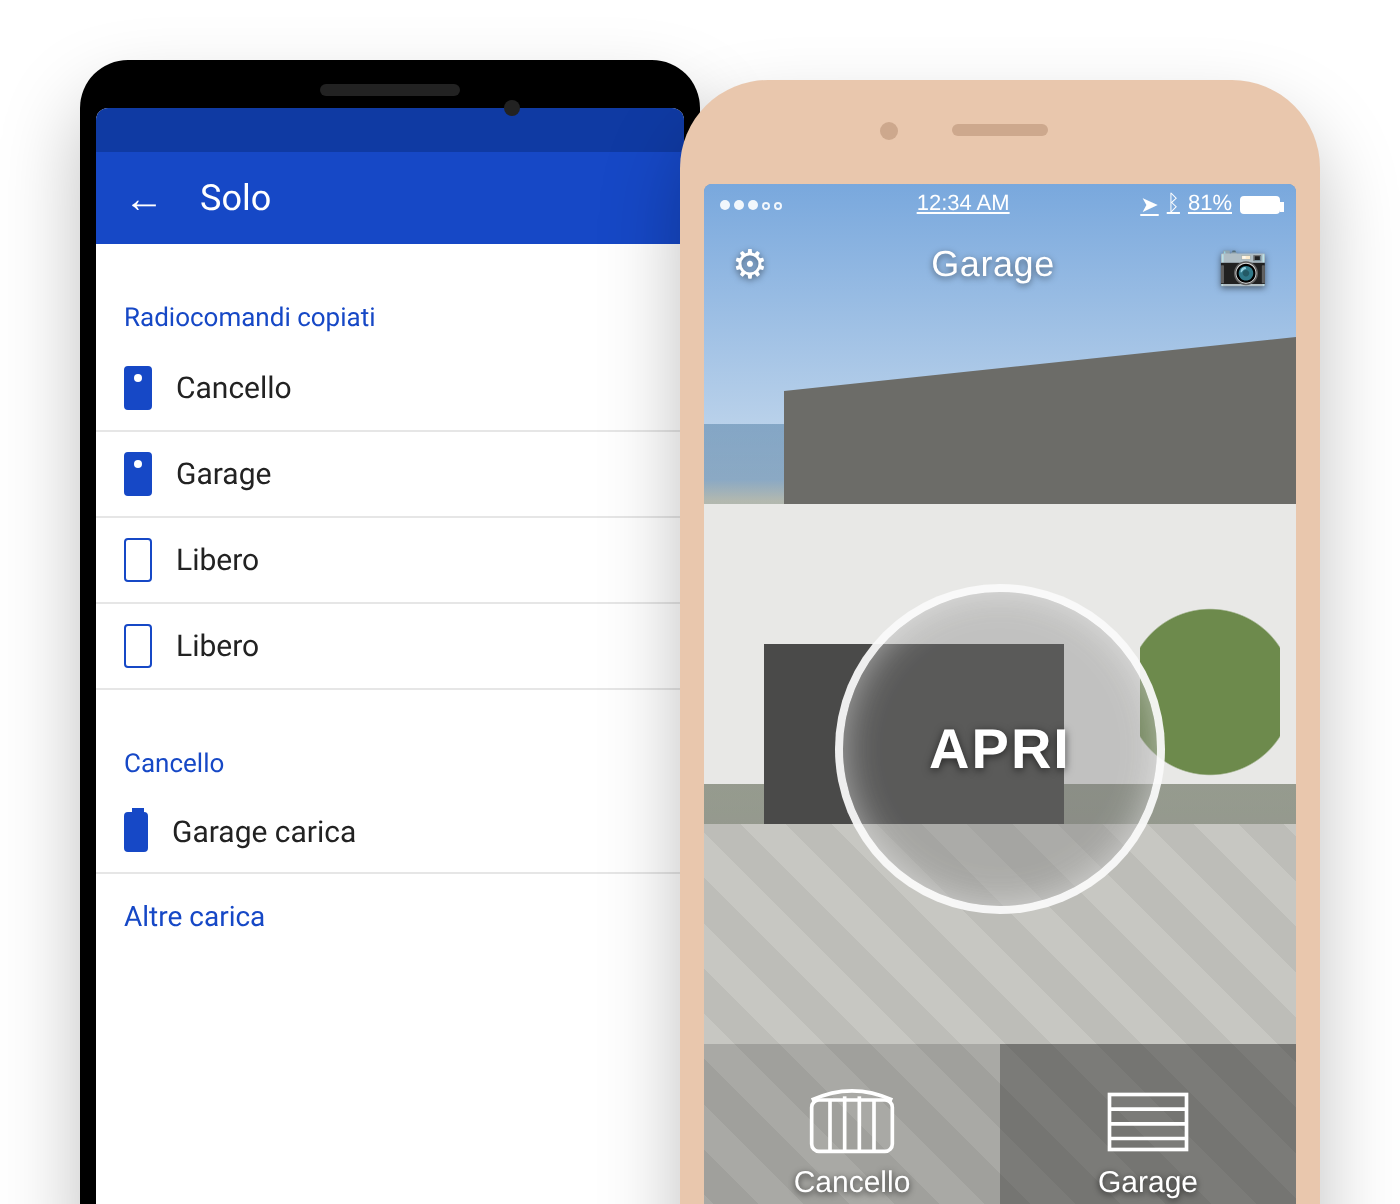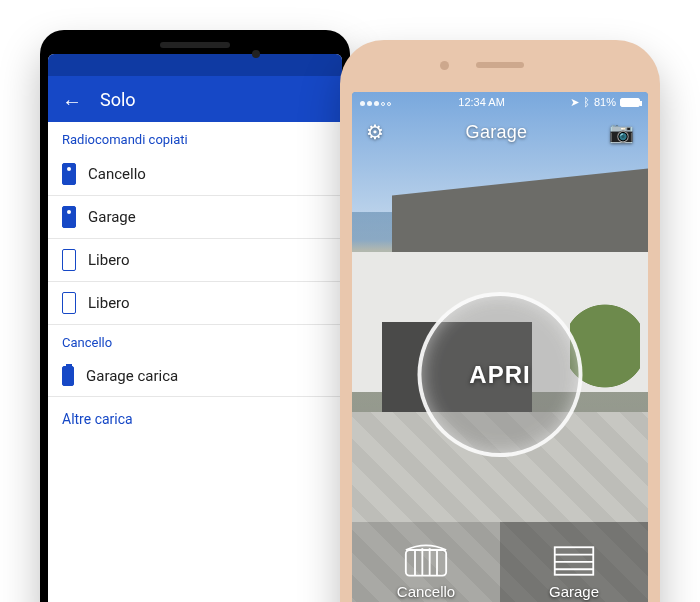--- a/index.html
+++ b/index.html
@@ -59,20 +59,21 @@
   .l-appbar .back { font-size: 20px; line-height:1; }
   .l-body {
     flex: 1;
     background: #fff;
     overflow-y: auto;
   }
   .l-section-title {
     color: #1648c6;
     font-size: 13px;
     padding: 10px 14px 6px;
+    margin-top: 20px;
   }
   .l-row {
     display: flex;
     align-items: center;
     gap: 12px;
     padding: 10px 14px;
     border-bottom: 1px solid #e6e6e6;
     font-size: 15px;
     color: #222;
   }
@@ -136,21 +137,21 @@
   .sky   { position:absolute;left:0;right:0;top:0;height:120px;background:linear-gradient(#79a8dd,#b9d1ea); }
   .roof  { position:absolute;left:40px;right:0;top:90px;height:90px;background:#6c6c68;transform:skewY(-6deg); }
   .wall  { position:absolute;left:0;right:0;top:160px;height:140px;background:#e8e8e6; }
   .door  { position:absolute;left:30px;top:230px;width:150px;height:110px;background:#4a4a49; }
   .drive { position:absolute;left:0;right:0;top:320px;bottom:0;background:repeating-linear-gradient(45deg,#c7c7c2 0 16px,#bdbdb8 16px 32px); }
   .tree  { position:absolute;right:8px;top:210px;width:70px;height:110px;background:radial-gradient(circle at 50% 40%,#6d8a4c 0 55%,transparent 56%); }
 
   .r-statusbar{
     position:relative;z-index:5;
     height:20px;display:flex;align-items:center;justify-content:space-between;
-    padding:2px 8px;font-size:11px;font-weight:500;
+    padding:2px 8px;font-size:11px;font-weight:500;text-decoration:underline;
   }
   .r-statusbar .dots span{display:inline-block;width:5px;height:5px;border-radius:50%;background:#fff;margin-right:2px;opacity:.9}
   .r-statusbar .dots span:nth-child(4),.r-statusbar .dots span:nth-child(5){background:transparent;border:1px solid #fff;width:4px;height:4px}
   .r-statusbar .right{display:flex;gap:4px;align-items:center}
   .r-statusbar .batt{width:20px;height:9px;border:1px solid #fff;border-radius:2px;position:relative}
   .r-statusbar .batt::after{content:"";position:absolute;right:-3px;top:2px;width:2px;height:5px;background:#fff}
   .r-statusbar .batt i{display:block;height:100%;width:100%;background:#fff}
 
   .r-top{
     position:relative;z-index:5;
@@ -160,21 +161,21 @@
   .r-top .gear,.r-top .camico{font-size:20px}
   .r-top .title{font-weight:400;letter-spacing:.3px}
 
   .apri-circle{
     position:absolute;z-index:6;
     left:50%;top:200px;transform:translateX(-50%);
     width:165px;height:165px;border-radius:50%;
     border:4px solid rgba(255,255,255,.9);
     background:rgba(120,120,120,.35);
     display:flex;align-items:center;justify-content:center;
-    font-size:24px;font-weight:700;letter-spacing:1px;
+    font-size:28px;font-weight:700;letter-spacing:1px;
     text-shadow:0 1px 4px rgba(0,0,0,.6);
     box-shadow:0 0 18px rgba(255,255,255,.5) inset;
   }
 
   .r-tabs{
     position:absolute;z-index:6;left:0;right:0;bottom:0;
     height:98px;display:flex;
   }
   .r-tab{
     flex:1;display:flex;flex-direction:column;align-items:center;justify-content:center;

